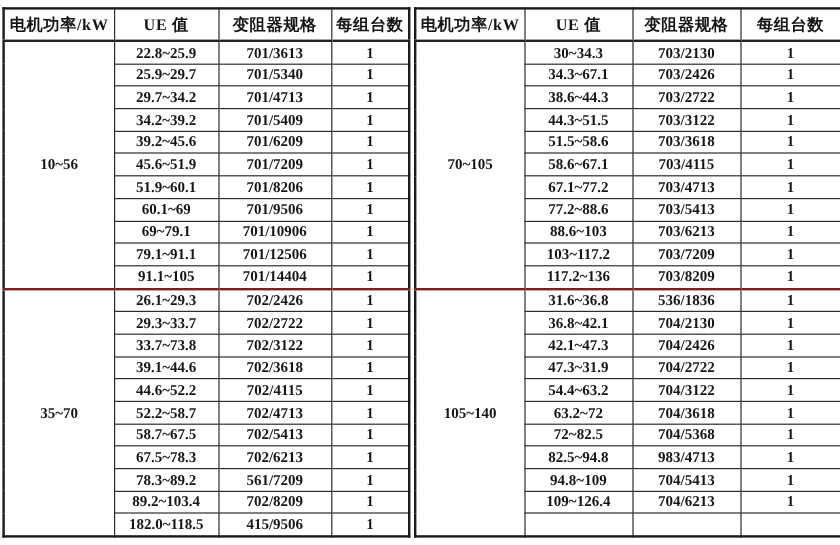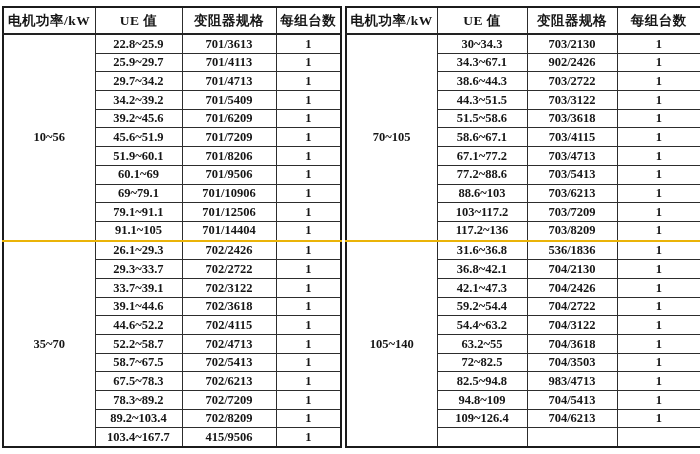--- a/index.html
+++ b/index.html
@@ -46,21 +46,21 @@
     border-bottom: 2px solid #222;
     letter-spacing: 0.5px;
   }
   td {
     height: 17.7px;
     font-size: 12.5px;
     font-weight: 600;
     line-height: 1;
   }
   tr.group-start td {
-    border-top: 2px solid #eab308;
+    border-top: 2px solid #7f1d1d;
   }
   td.power {
     font-size: 12.5px;
   }
 </style>
 </head>
 <body>
 
 <div class="page">
   <table class="t-left">
@@ -80,21 +80,21 @@
       </thead>
       <tbody>
         <tr>
           <td rowspan="11" class="power">10~56</td>
           <td>22.8~25.9</td>
           <td>701/3613</td>
           <td>1</td>
         </tr>
         <tr>
           <td>25.9~29.7</td>
-          <td>701/4113</td>
+          <td>701/5340</td>
           <td>1</td>
         </tr>
         <tr>
           <td>29.7~34.2</td>
           <td>701/4713</td>
           <td>1</td>
         </tr>
         <tr>
           <td>34.2~39.2</td>
           <td>701/5409</td>
@@ -140,21 +140,21 @@
           <td>26.1~29.3</td>
           <td>702/2426</td>
           <td>1</td>
         </tr>
         <tr>
           <td>29.3~33.7</td>
           <td>702/2722</td>
           <td>1</td>
         </tr>
         <tr>
-          <td>33.7~39.1</td>
+          <td>33.7~73.8</td>
           <td>702/3122</td>
           <td>1</td>
         </tr>
         <tr>
           <td>39.1~44.6</td>
           <td>702/3618</td>
           <td>1</td>
         </tr>
         <tr>
           <td>44.6~52.2</td>
@@ -171,30 +171,30 @@
           <td>702/5413</td>
           <td>1</td>
         </tr>
         <tr>
           <td>67.5~78.3</td>
           <td>702/6213</td>
           <td>1</td>
         </tr>
         <tr>
           <td>78.3~89.2</td>
-          <td>702/7209</td>
+          <td>561/7209</td>
           <td>1</td>
         </tr>
         <tr>
           <td>89.2~103.4</td>
           <td>702/8209</td>
           <td>1</td>
         </tr>
         <tr>
-          <td>103.4~167.7</td>
+          <td>182.0~118.5</td>
           <td>415/9506</td>
           <td>1</td>
         </tr>
       </tbody>
     </table>
   <table class="t-right">
     <colgroup>
       <col style="width:91px">
       <col style="width:90px">
       <col style="width:90px">
@@ -210,21 +210,21 @@
       </thead>
       <tbody>
         <tr>
           <td rowspan="11" class="power">70~105</td>
           <td>30~34.3</td>
           <td>703/2130</td>
           <td>1</td>
         </tr>
         <tr>
           <td>34.3~67.1</td>
-          <td>902/2426</td>
+          <td>703/2426</td>
           <td>1</td>
         </tr>
         <tr>
           <td>38.6~44.3</td>
           <td>703/2722</td>
           <td>1</td>
         </tr>
         <tr>
           <td>44.3~51.5</td>
           <td>703/3122</td>
@@ -275,37 +275,37 @@
           <td>36.8~42.1</td>
           <td>704/2130</td>
           <td>1</td>
         </tr>
         <tr>
           <td>42.1~47.3</td>
           <td>704/2426</td>
           <td>1</td>
         </tr>
         <tr>
-          <td>59.2~54.4</td>
+          <td>47.3~31.9</td>
           <td>704/2722</td>
           <td>1</td>
         </tr>
         <tr>
           <td>54.4~63.2</td>
           <td>704/3122</td>
           <td>1</td>
         </tr>
         <tr>
-          <td>63.2~55</td>
+          <td>63.2~72</td>
           <td>704/3618</td>
           <td>1</td>
         </tr>
         <tr>
           <td>72~82.5</td>
-          <td>704/3503</td>
+          <td>704/5368</td>
           <td>1</td>
         </tr>
         <tr>
           <td>82.5~94.8</td>
           <td>983/4713</td>
           <td>1</td>
         </tr>
         <tr>
           <td>94.8~109</td>
           <td>704/5413</td>

